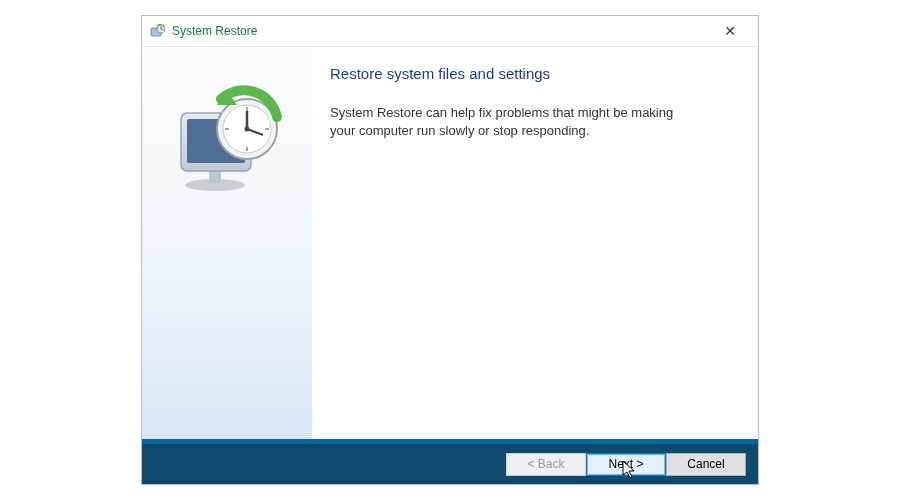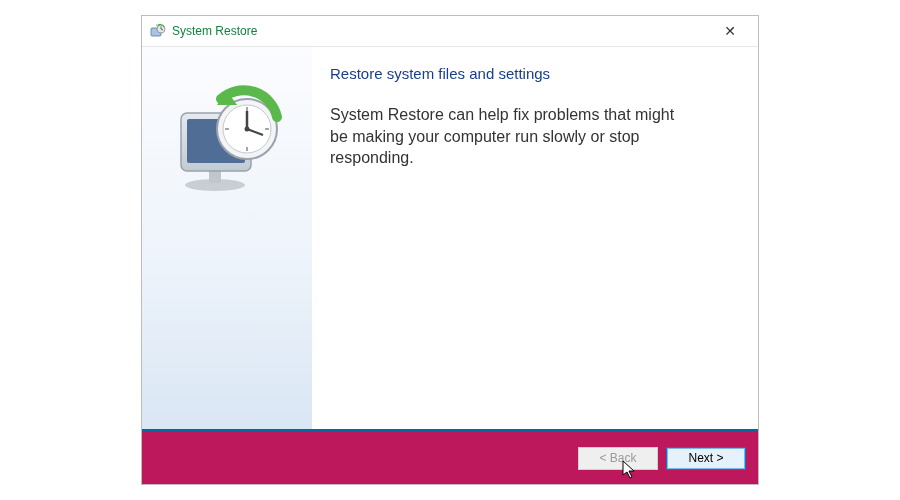--- a/index.html
+++ b/index.html
@@ -45,21 +45,21 @@
       align-items: center;
       justify-content: center;
       font-size: 14px;
       color: #333;
       cursor: default;
     }
     .body {
       flex: 1;
       display: flex;
       border-top: 1px solid #e8e8e8;
-      border-bottom: 3px solid #0369a1;
+      border-bottom: 5px solid #0369a1;
       overflow: hidden;
     }
     .sidebar {
       width: 170px;
       background: linear-gradient(to bottom, #fbfcfe 0%, #eef4fb 55%, #d9e6f4 100%);
       display: flex;
       justify-content: center;
       padding-top: 30px;
     }
     .restore-graphic {
@@ -71,33 +71,32 @@
       padding: 18px 30px 10px 18px;
       color: #222;
     }
     .heading {
       font-size: 15px;
       color: #1a3e8c;
       margin-bottom: 22px;
       font-weight: 400;
     }
     .para {
-      font-size: 16px;
+      font-size: 13px;
       line-height: 1.35;
       margin-bottom: 18px;
       color: #333;
       max-width: 360px;
     }
     .footer {
-      height: 52px;
-      background: #be185d;
+      height: 40px;
+      background: #0c4a6e;
       display: flex;
       align-items: center;
       justify-content: flex-end;
-      gap: 8px;
       padding: 0 12px;
     }
     .btn {
       min-width: 80px;
       height: 23px;
       font-size: 12px;
       font-family: inherit;
       border: 1px solid #adadad;
       background: #e1e1e1;
       cursor: default;
@@ -177,20 +176,21 @@
     </div>
     <div class="content">
       <div class="heading">Restore system files and settings</div>
       <div class="para">System Restore can help fix problems that might be making your computer run slowly or stop responding.</div>
     </div>
   </div>
 
   <div class="footer">
     <button class="btn disabled" disabled="">&lt; Back</button>
     <button class="btn primary">Next &gt;</button>
+    <button class="btn">Cancel</button>
   </div>
 
   <span class="cursor" style="left:480px; top:444px;">
     <svg viewBox="0 0 16 20">
       <path d="M1 1 L1 15 L5 12 L8 18 L10 17 L7 11 L12 11 Z" fill="#fff" stroke="#000" stroke-width="1"></path>
     </svg>
   </span>
 
 </div>
 

